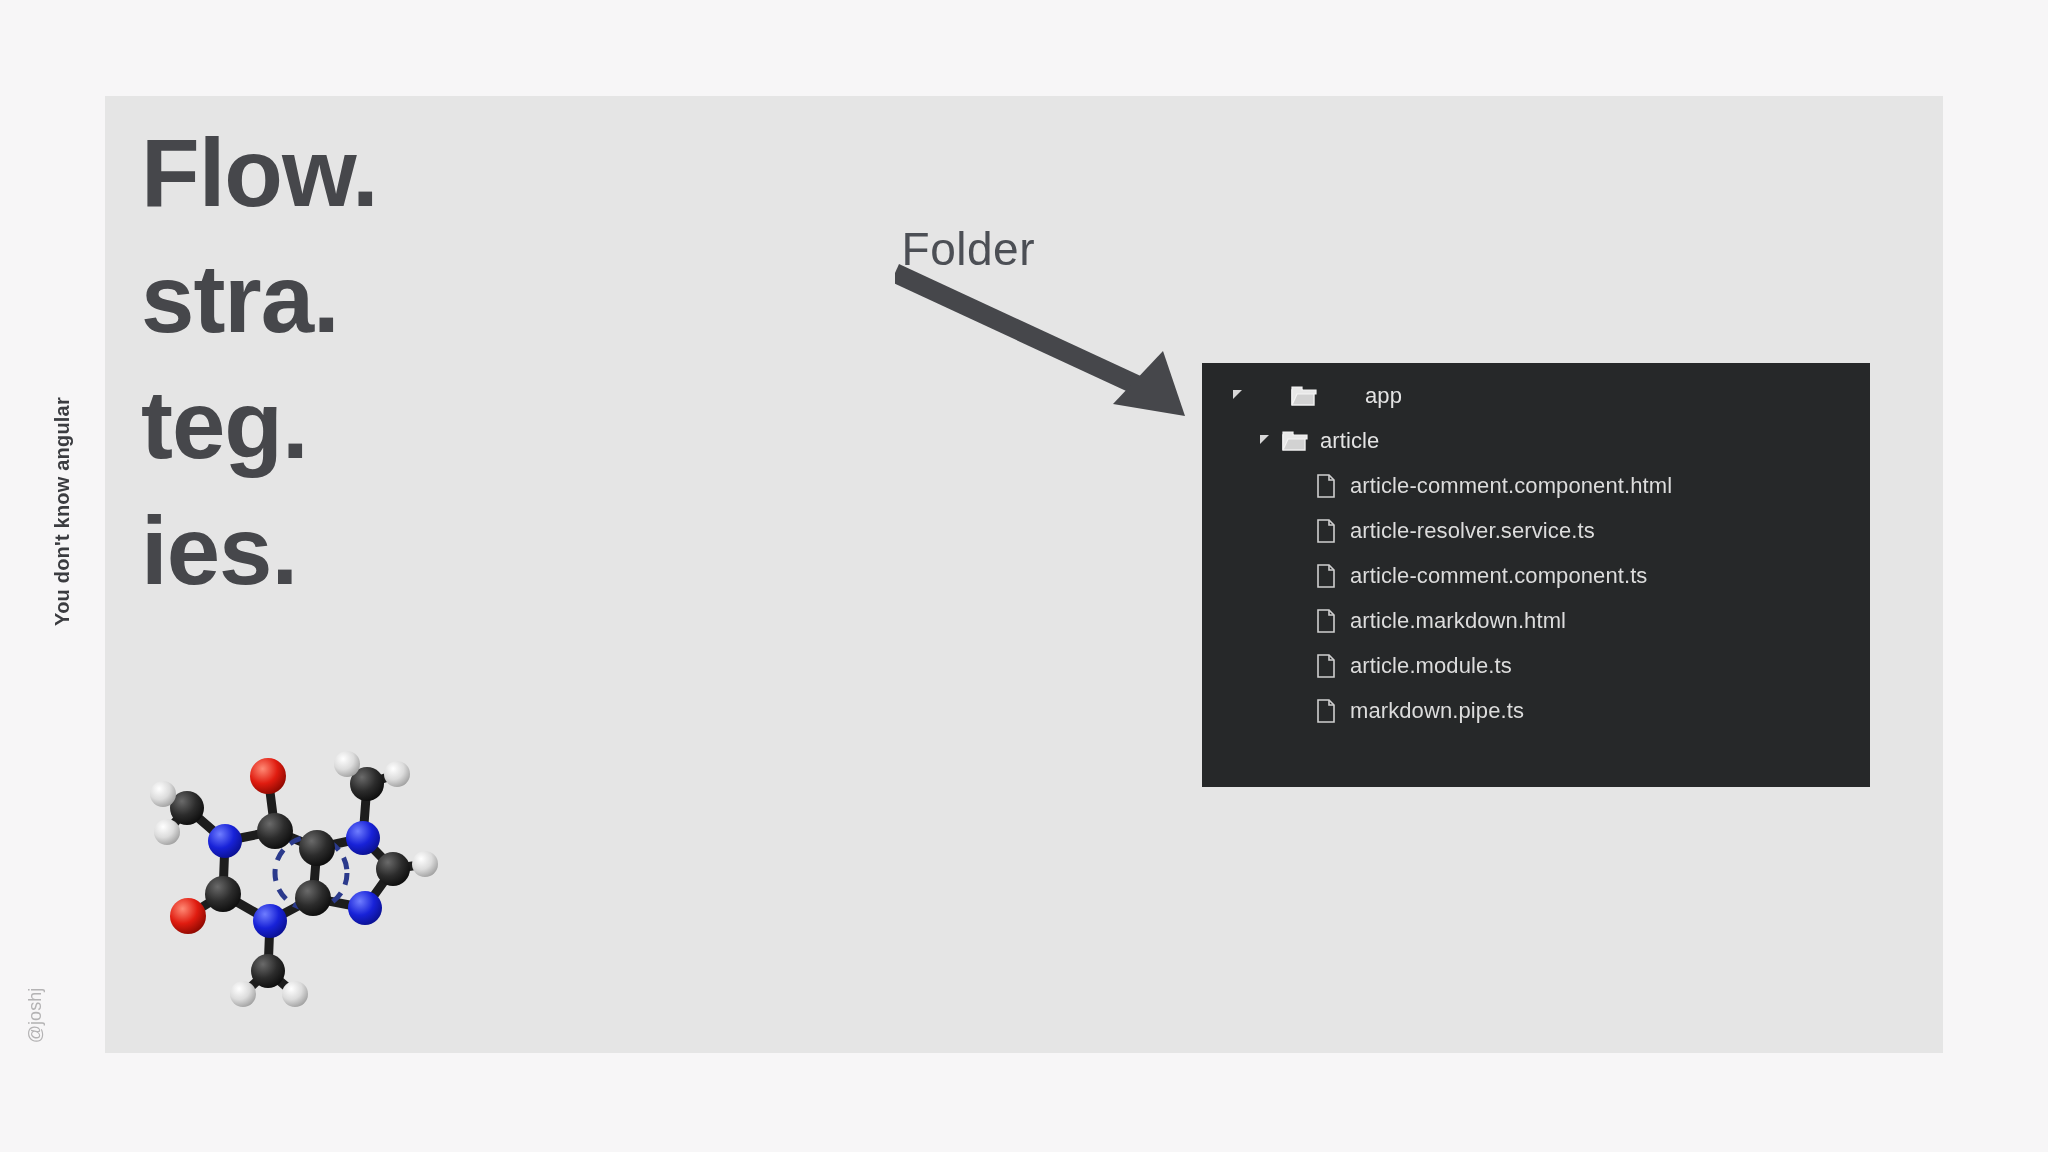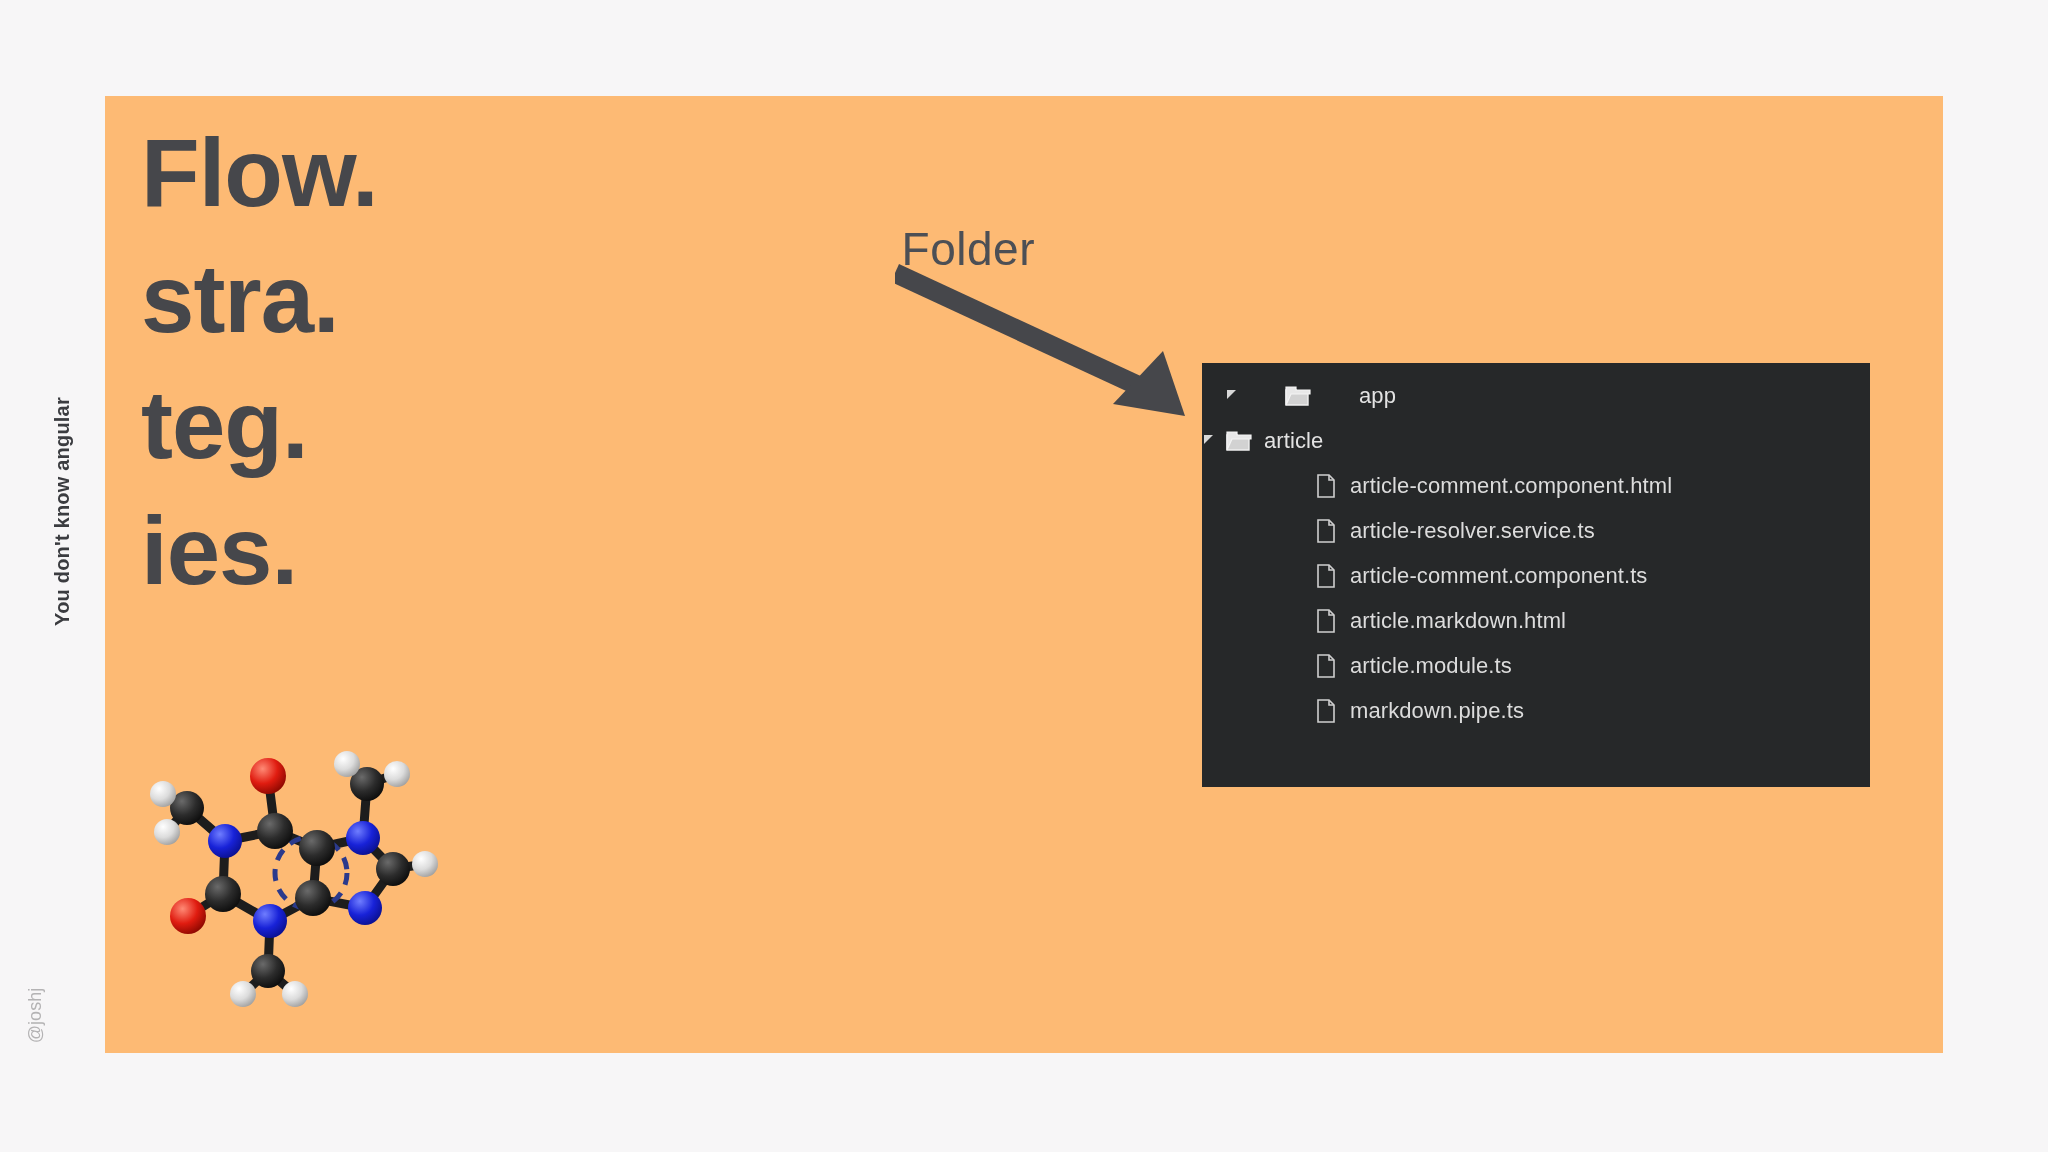--- a/index.html
+++ b/index.html
@@ -51,21 +51,21 @@
     white-space: nowrap;
   }
 
   
   #slide {
     position: absolute;
     left: 105px;
     top: 96px;
     width: 1838px;
     height: 957px;
-    background: #fdba74;
+    background: #e5e5e5;
   }
 
   
   #headline {
     position: absolute;
     left: 36px;
     top: 14px;
     color: #46474b;
     font-size: 96px;
     font-weight: bold;
@@ -115,22 +115,22 @@
     background: #262829;
     padding: 0;
     box-sizing: border-box;
   }
   .tree-row {
     display: flex;
     align-items: center;
     height: 45px;
     box-sizing: border-box;
   }
-  .tree-row.folder-app    { padding-left: 23px; gap: 36px; }
-  .tree-row.folder-child  { }
+  .tree-row.folder-app    { padding-left: 29px; gap: 36px; }
+  .tree-row.folder-child  { padding-left: 56px; }
   .tree-row.file          { padding-left: 114px; }
   .tree-row:first-child   { margin-top: 10px; }
 
   .disclosure {
     width: 16px;
     height: 16px;
     margin-right: 8px;
     flex: 0 0 auto;
     position: relative;
   }

